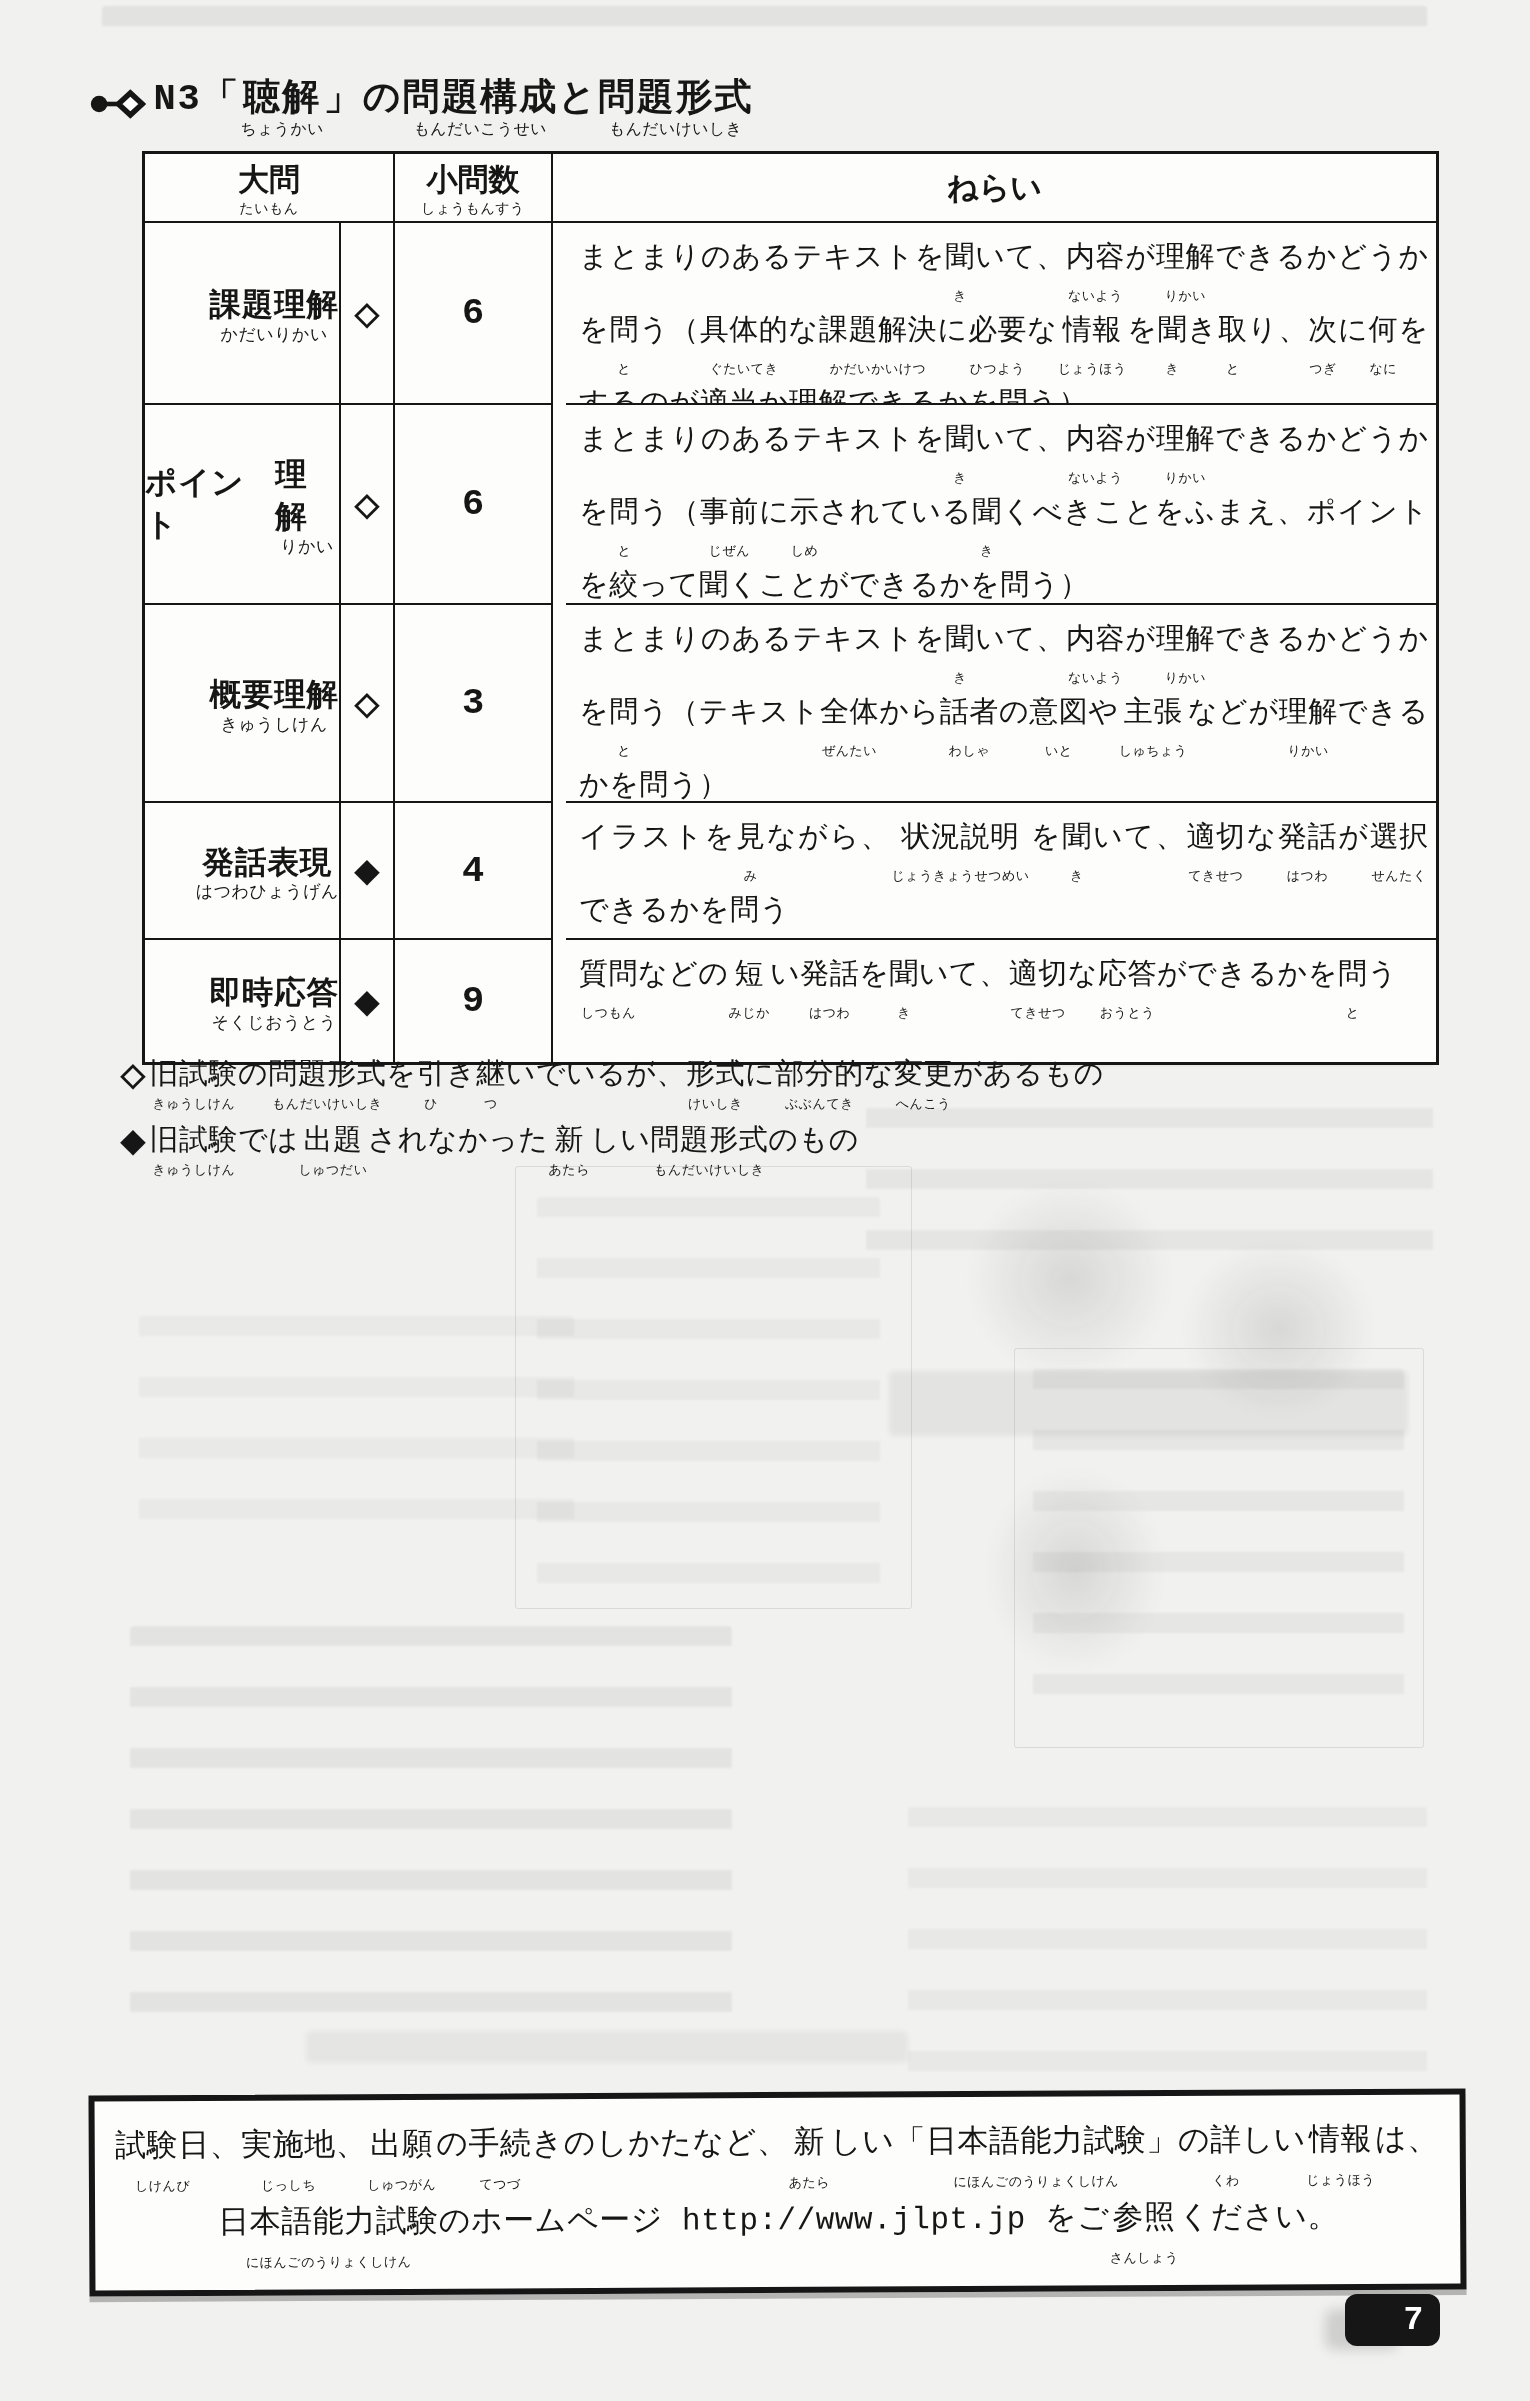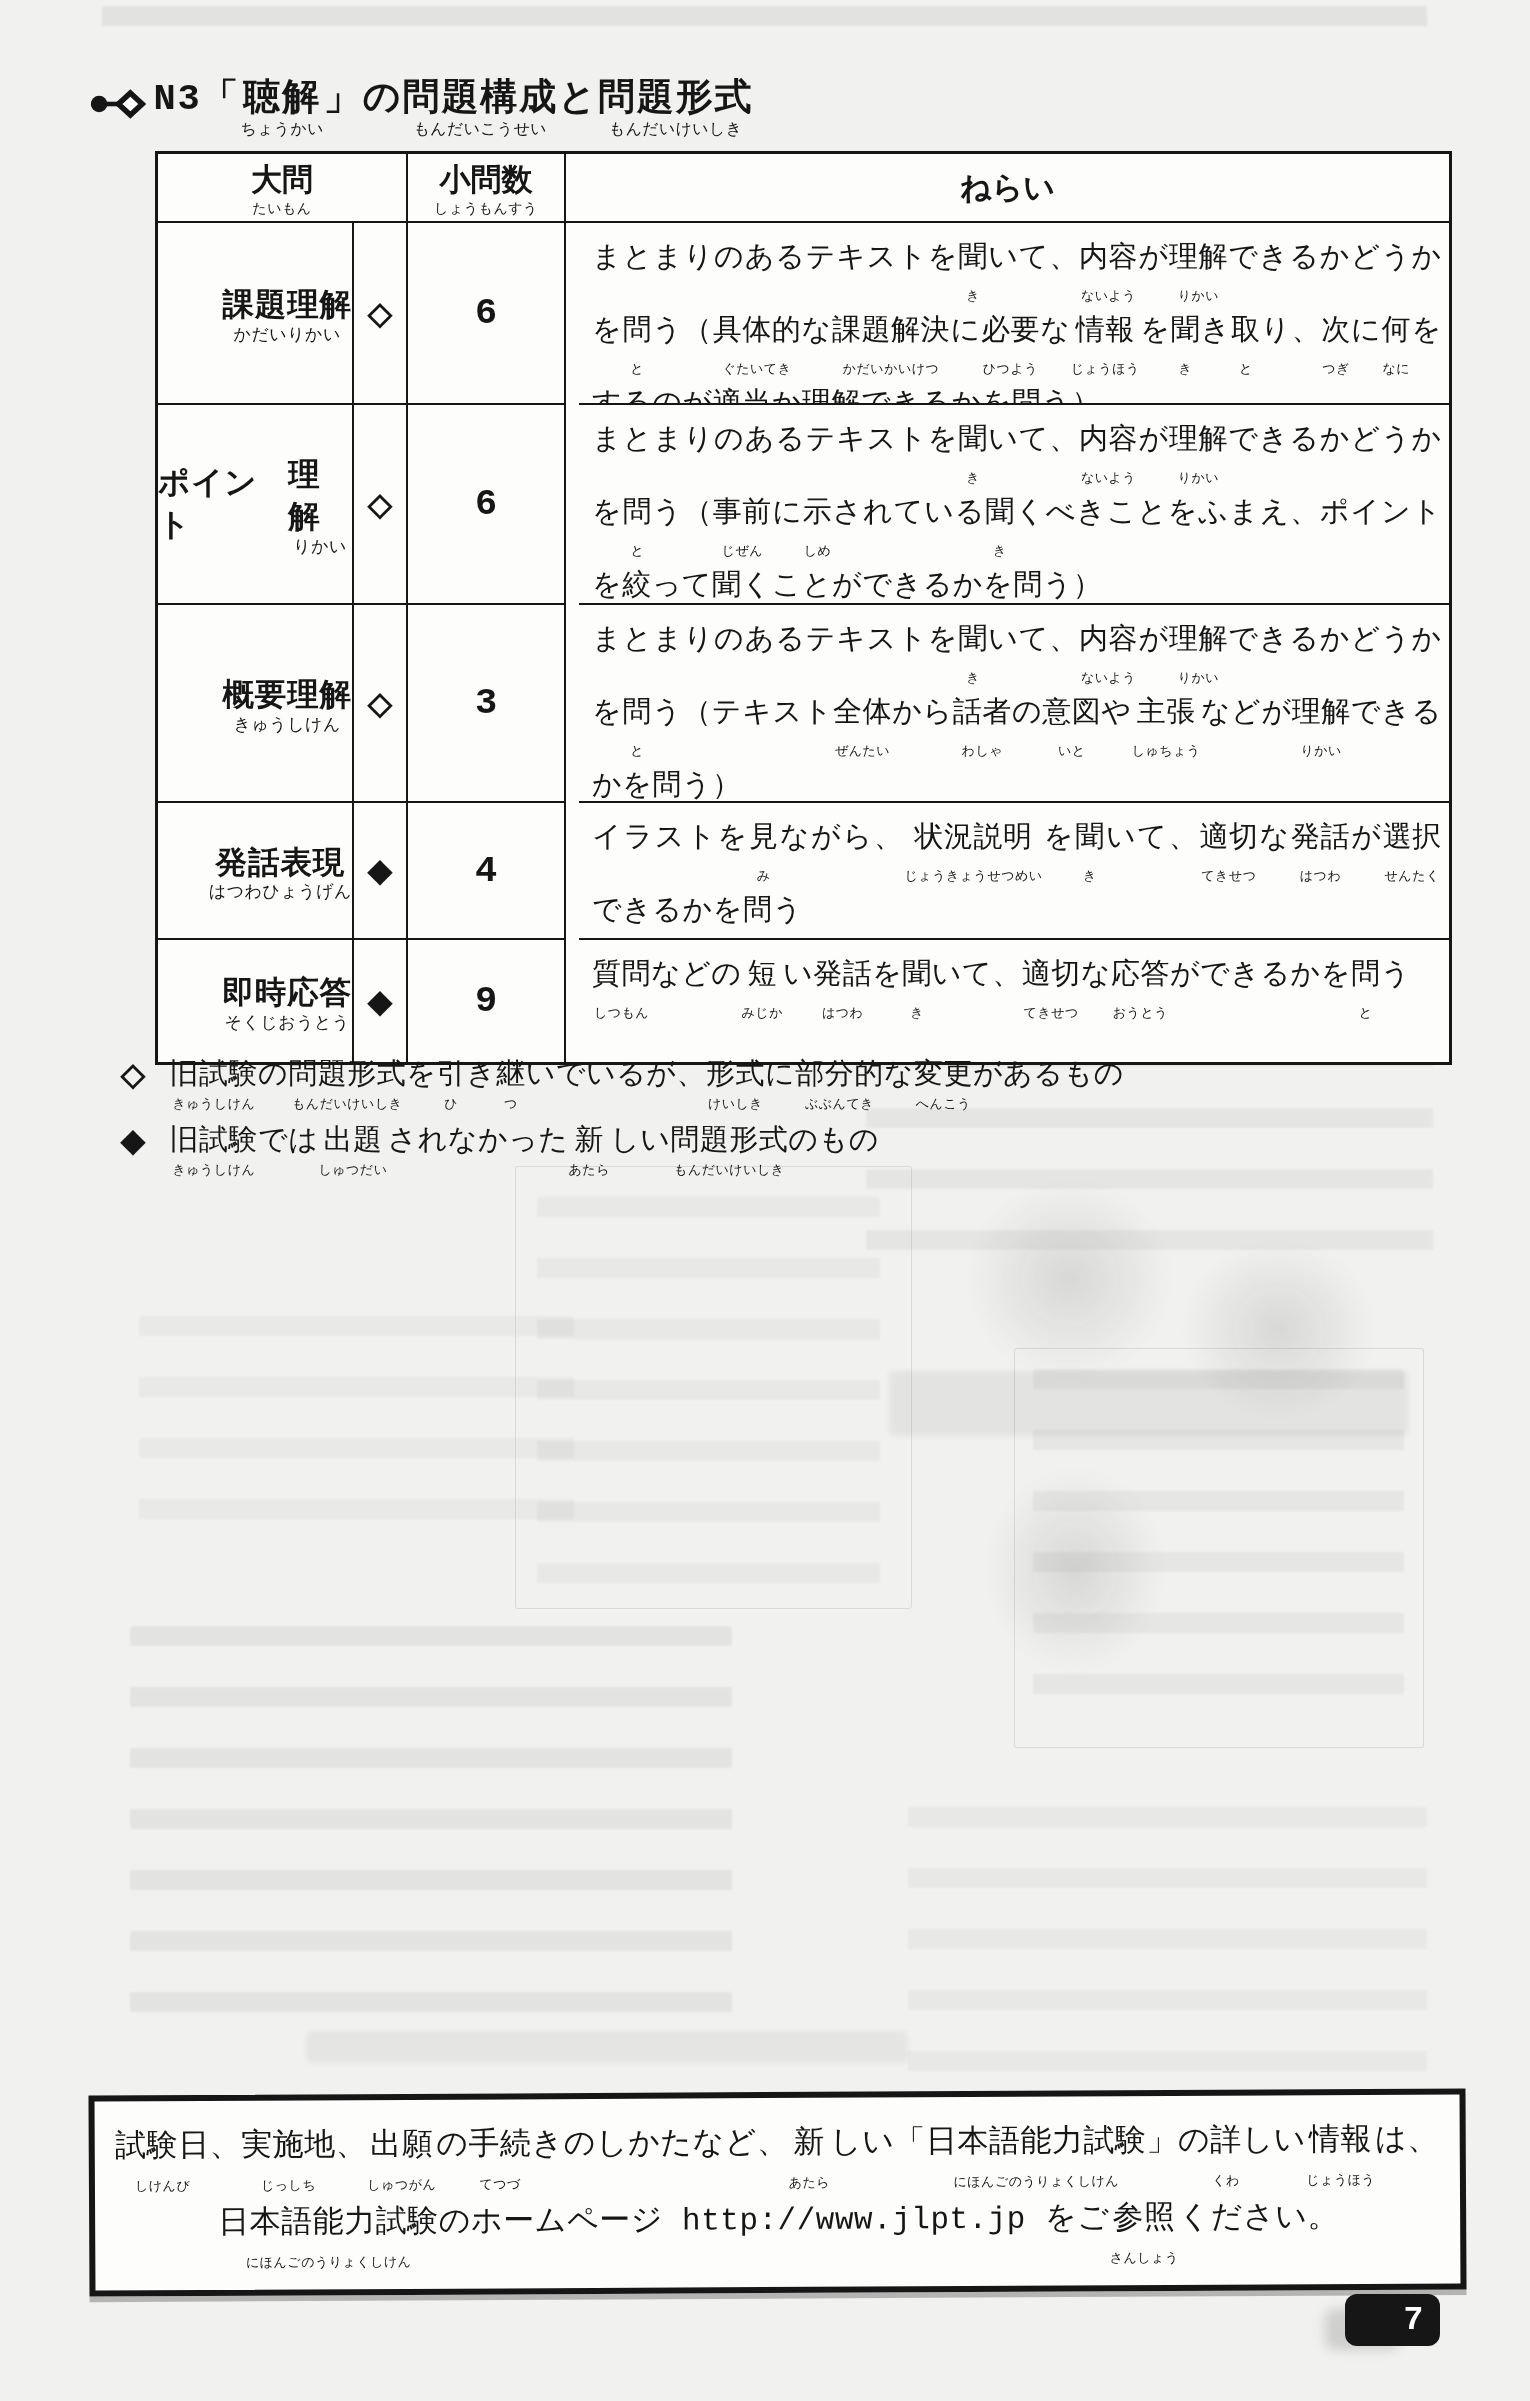--- a/index.html
+++ b/index.html
@@ -21,41 +21,41 @@
   .rb{display:inline-flex;flex-direction:column;align-items:center;vertical-align:baseline;}
   .rbase{display:block;}
   .rtext{display:block;font-size:13px;line-height:13px;margin-top:2.8px;letter-spacing:0.5px;font-weight:400;white-space:nowrap;}
   
   .title{position:absolute;left:89px;top:78px;display:flex;align-items:flex-start;gap:7.4px;white-space:nowrap;}
   .title-icon{margin-top:11px;flex:0 0 auto;}
   .title-text{font-size:37px;font-weight:700;letter-spacing:1.9px;line-height:43px;}
   .title-text .rtext{font-size:15.8px;}
   
   .qtable{
-    position:absolute;left:155px;top:151px;width:1297px;box-sizing:border-box;
+    position:absolute;left:142px;top:151px;width:1297px;box-sizing:border-box;
     display:grid;grid-template-columns:196px 54px 158px 1fr;
     grid-template-rows:69px 182px 200px 198px 137px 122px;
     border:3.7px solid var(--ink);background:var(--paper);
   }
   .qtable>div{border-right:2.8px solid var(--ink);border-bottom:2.8px solid var(--ink);box-sizing:border-box;overflow:hidden;background:var(--paper);}
   .qtable>.lastcol{border-right:none;}
   .qtable>.lastrow{border-bottom:none;}
   .th{background:var(--thbg);display:flex;align-items:center;justify-content:center;font-weight:700;font-size:31px;}
   .th .rtext{font-size:14px;}
   .th-daimon{grid-column:1 / span 2;}
   .tname{display:flex;align-items:center;justify-content:flex-end;font-weight:700;font-size:31.5px;letter-spacing:0.9px;}
   .tname .rtext{font-size:17px;}
   .tmark{display:flex;align-items:center;justify-content:center;font-size:43px;}
   .tcount{display:flex;align-items:center;justify-content:center;font-size:37px;font-weight:600;}
   .tnerai{padding:7.4px 7.4px 0 13px;font-size:29px;line-height:57px;text-align:justify;letter-spacing:0.5px;margin-left:13px;}
   
   .legend{position:absolute;left:120px;top:1056px;}
   .legend-item{display:flex;align-items:flex-start;white-space:nowrap;margin-bottom:11px;}
   .legend-mark{font-size:43px;line-height:41px;margin-right:3.7px;flex:0 0 auto;}
-  .legend-text{font-size:29px;line-height:39px;letter-spacing:0.5px;margin-left:20px;}
+  .legend-text{font-size:29px;line-height:39px;letter-spacing:0.5px;}
   
   .footer-box{
     position:absolute;left:89px;top:2092px;width:1377px;box-sizing:border-box;
     border:6.5px solid var(--ink);background:var(--paper);
     padding:15px 18.5px 20.4px 20.4px;transform:rotate(-0.3deg);
     box-shadow:0 5.6px 0 rgba(0,0,0,.25);
   }
   .f-line1{font-size:31px;line-height:61px;white-space:nowrap;letter-spacing:0.5px;}
   .f-line2{font-size:31px;line-height:61px;white-space:nowrap;text-align:center;letter-spacing:0.5px;}
   

